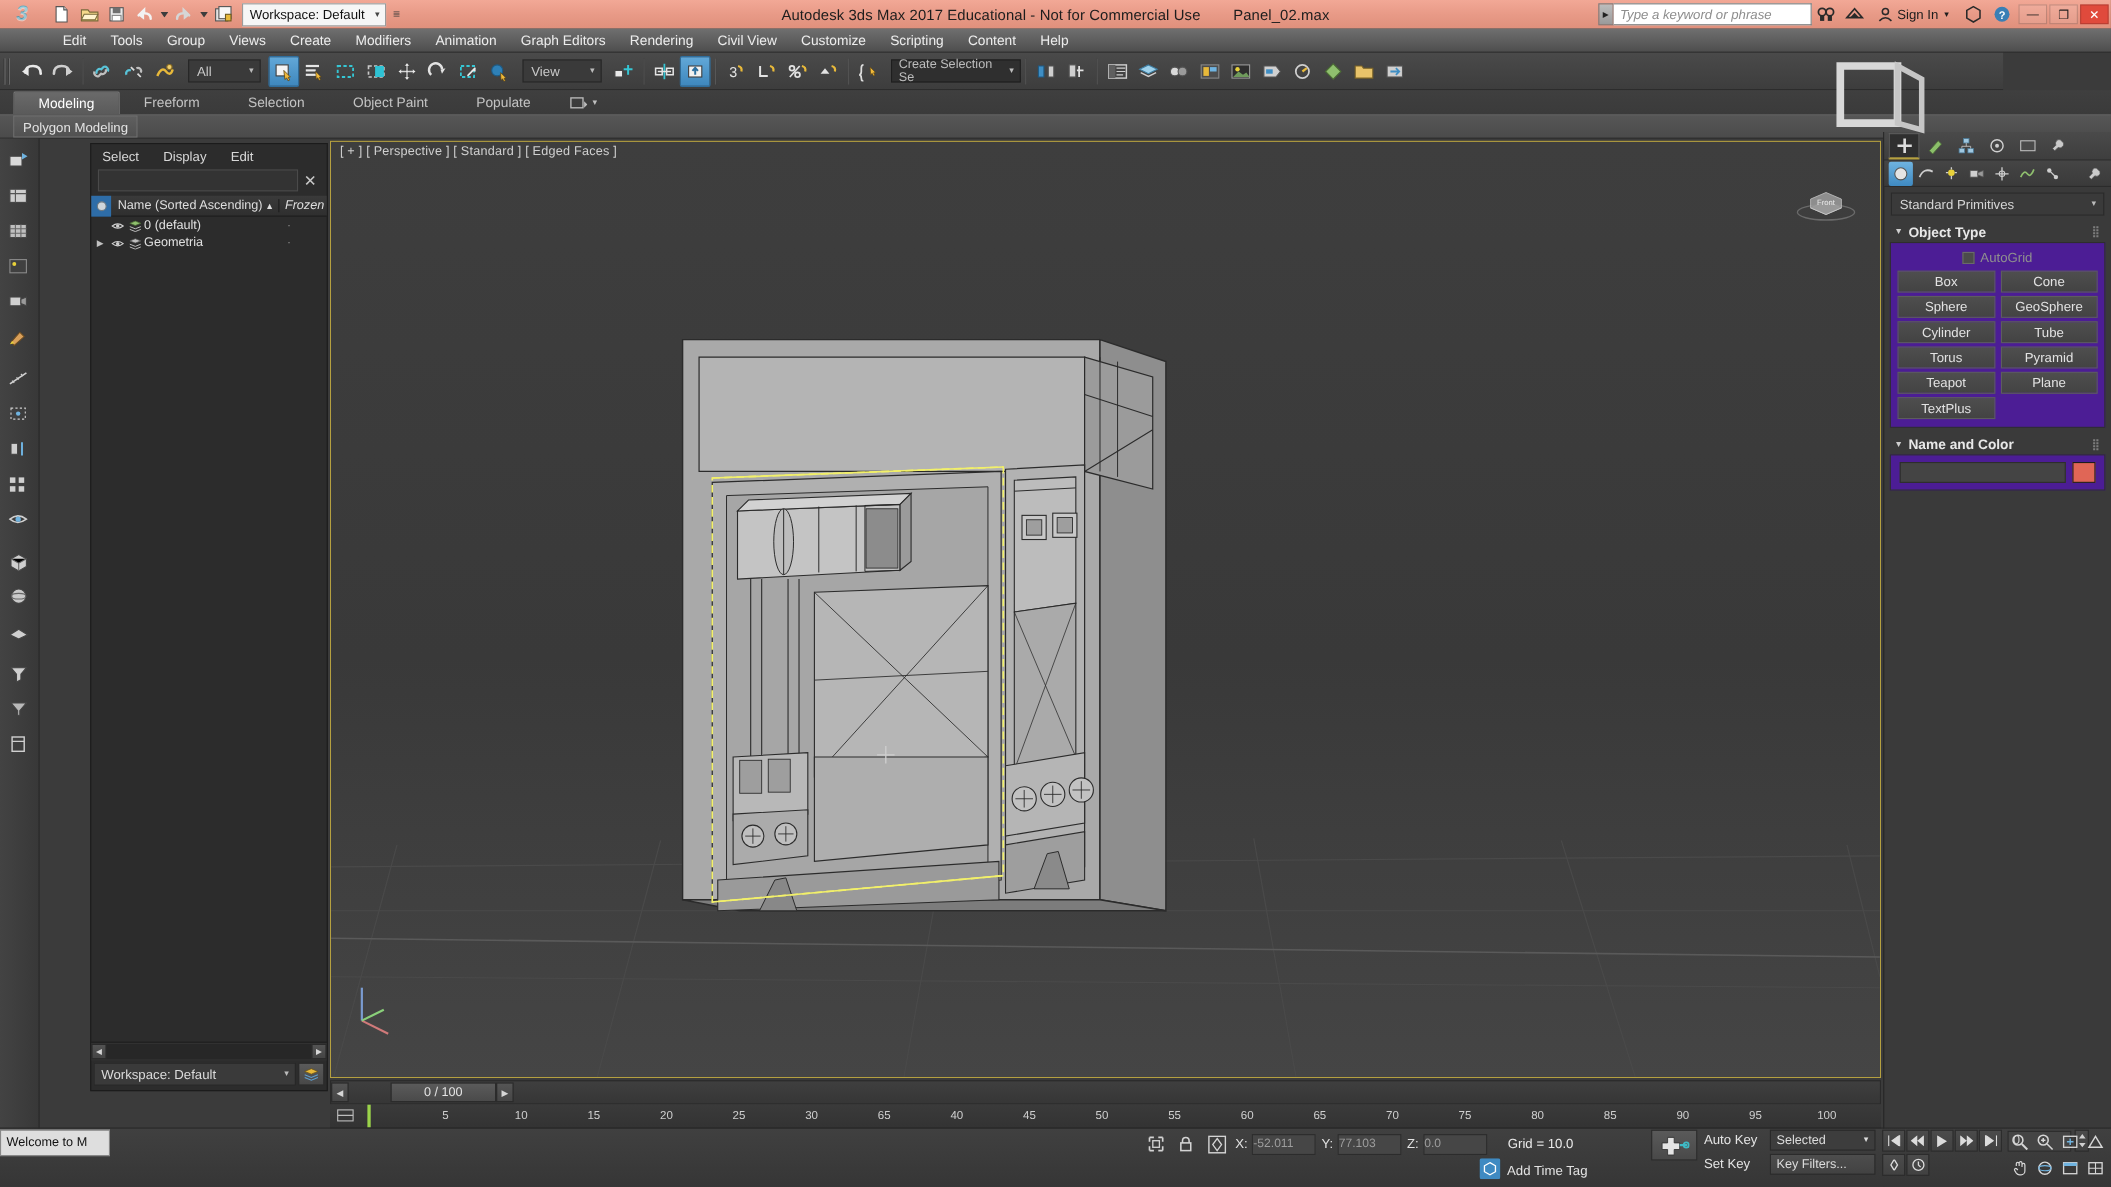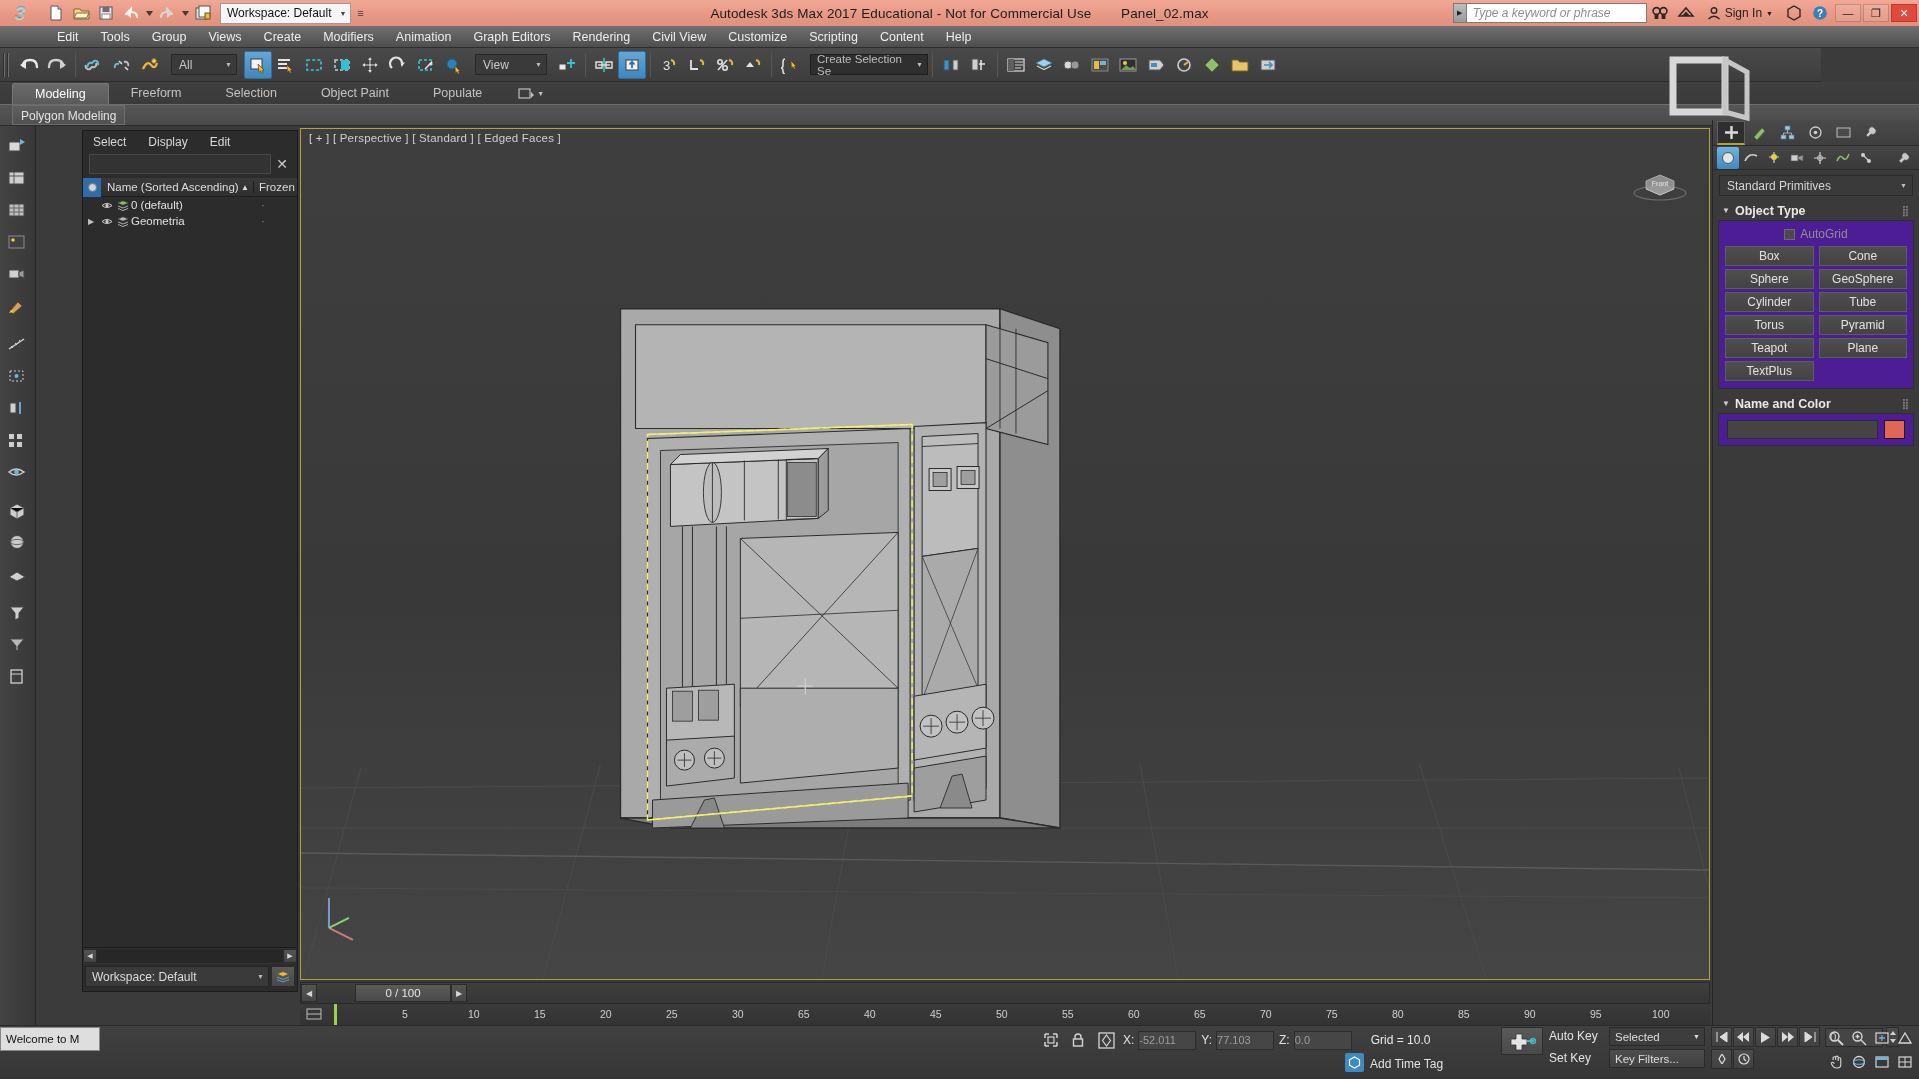--- a/index.html
+++ b/index.html
@@ -152,21 +152,21 @@
     display: flex; align-items: center; height: 19px;
     background: linear-gradient(to bottom,#3a3a3a,#2f2f2f); border-bottom: 1px solid #1d1d1d;
     font-size: 11.5px; color: #dedede;
   }
   .exphdr .sortdot {
     width: 18px; height: 19px; background: #2e6da8; display: flex; align-items: center; justify-content: center;
   }
   .exphdr .sortdot i { width: 9px; height: 9px; border-radius: 50%; background: #cfd6db; border: 1px solid #6d7a84; display:block; }
   .exphdr .cname { flex: 1; padding-left: 6px; }
   .exphdr .carr { padding-right: 4px; font-size: 8px; }
-  .exphdr .frozen { width: 44px; border-left: 1px solid #1d1d1d; padding-left: 5px; }
+  .exphdr .frozen { width: 44px; border-left: 1px solid #1d1d1d; padding-left: 5px; font-style: italic; }
   .exprow { display: flex; align-items: center; height: 16px; font-size: 11.5px; color: #e0e0e0; }
   .exprow .tw { width: 16px; text-align: center; font-size: 8px; color: #c0c0c0; }
   .exprow .eye { width: 16px; display: flex; align-items: center; justify-content: center; }
   .exprow .ico { width: 16px; display: flex; align-items: center; justify-content: center; }
   .exprow .lbl { flex: 1; }
   .exprow .dots { width: 44px; text-align: left; padding-left: 8px; color: #8d8d8d; font-size: 11px; }
   .expbottom {
     margin-top: auto; height: 44px; border-top: 1px solid #1b1b1b;
   }
   .expscroll { display: flex; align-items: center; height: 16px; background: #333; }

